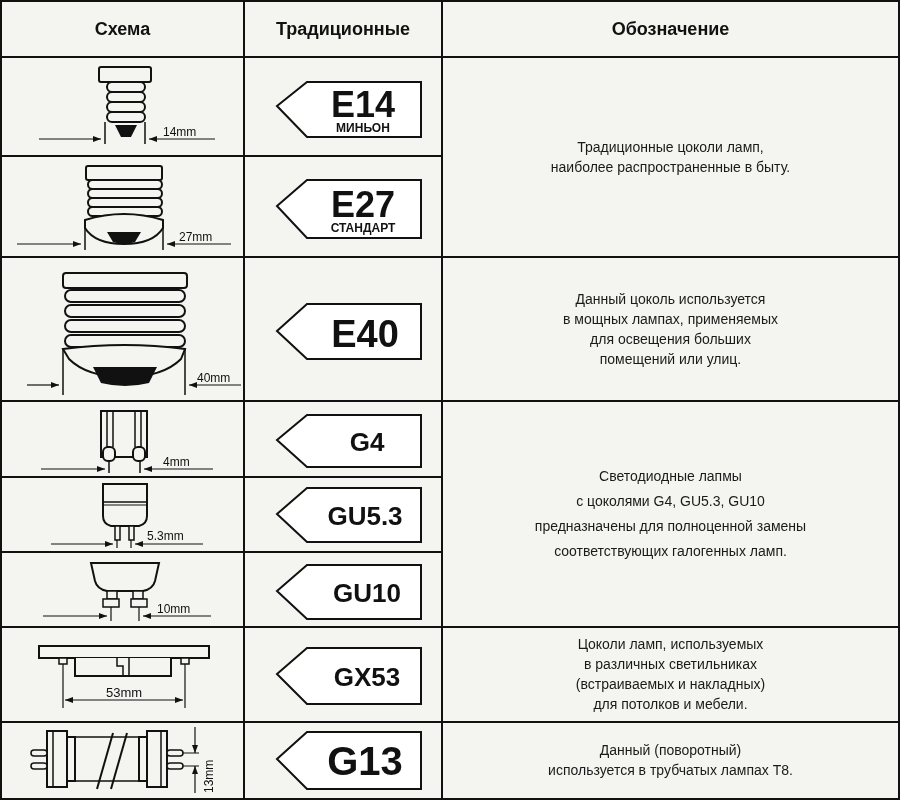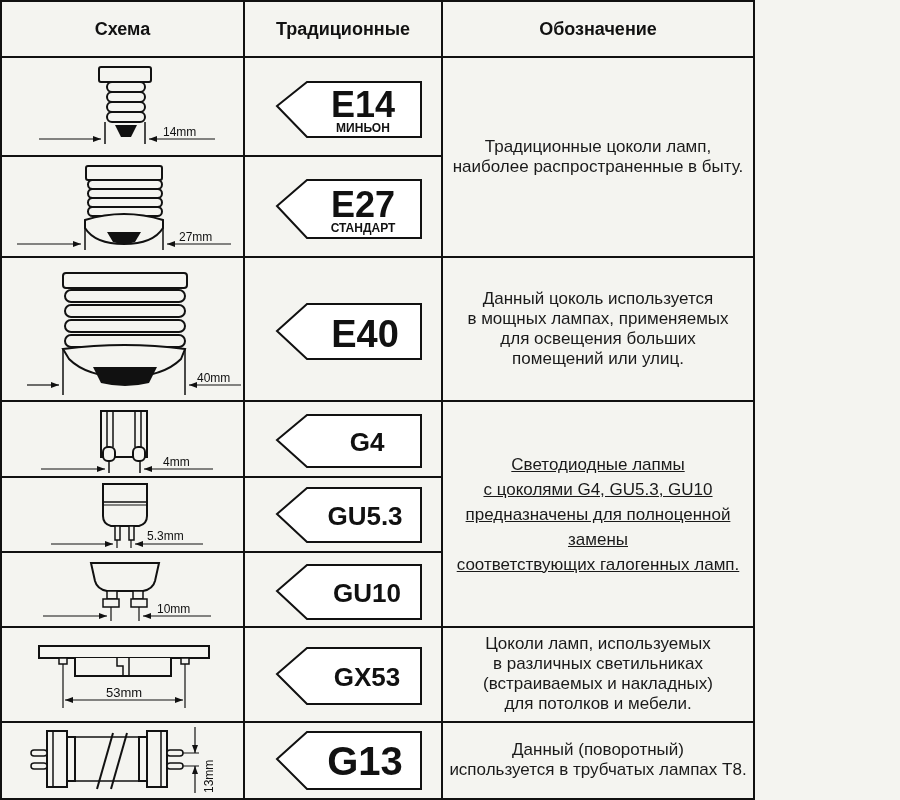--- a/index.html
+++ b/index.html
@@ -4,45 +4,45 @@
 <style>
   html, body { margin: 0; padding: 0; }
   body {
     width: 900px; height: 800px; overflow: hidden;
     background: #f4f4f0;
     font-family: "Liberation Sans", sans-serif;
     color: #111;
   }
   .table {
     position: absolute; left: 0; top: 0;
-    width: 755px; height: 800px;
+    width: 900px; height: 800px;
     border-collapse: collapse;
     table-layout: fixed;
   }
   .table td, .table th {
     border: 2px solid #111;
     padding: 0;
     text-align: center;
     vertical-align: middle;
     background: #f4f4f0;
   }
   .table th {
     font-weight: bold;
     font-size: 18px;
     height: 54px;
   }
   .col-scheme { width: 243px; }
   .col-code { width: 198px; }
   .desc {
-    font-size: 17px;
+    font-size: 14px;
     line-height: 20px;
     color: #1a1a1a;
     white-space: pre-line;
   }
-  .desc.loose { line-height: 25px; text-decoration: underline; }
+  .desc.loose { line-height: 25px; }
   svg { display: block; margin: 0 auto; }
   .tag-text { font-family: "Liberation Sans", sans-serif; font-weight: bold; fill: #111; }
   .dim-text { font-family: "Liberation Sans", sans-serif; fill: #111; }
 </style>
 </head>
 <body>
 
 <table class="table">
   <colgroup>
     <col class="col-scheme">

